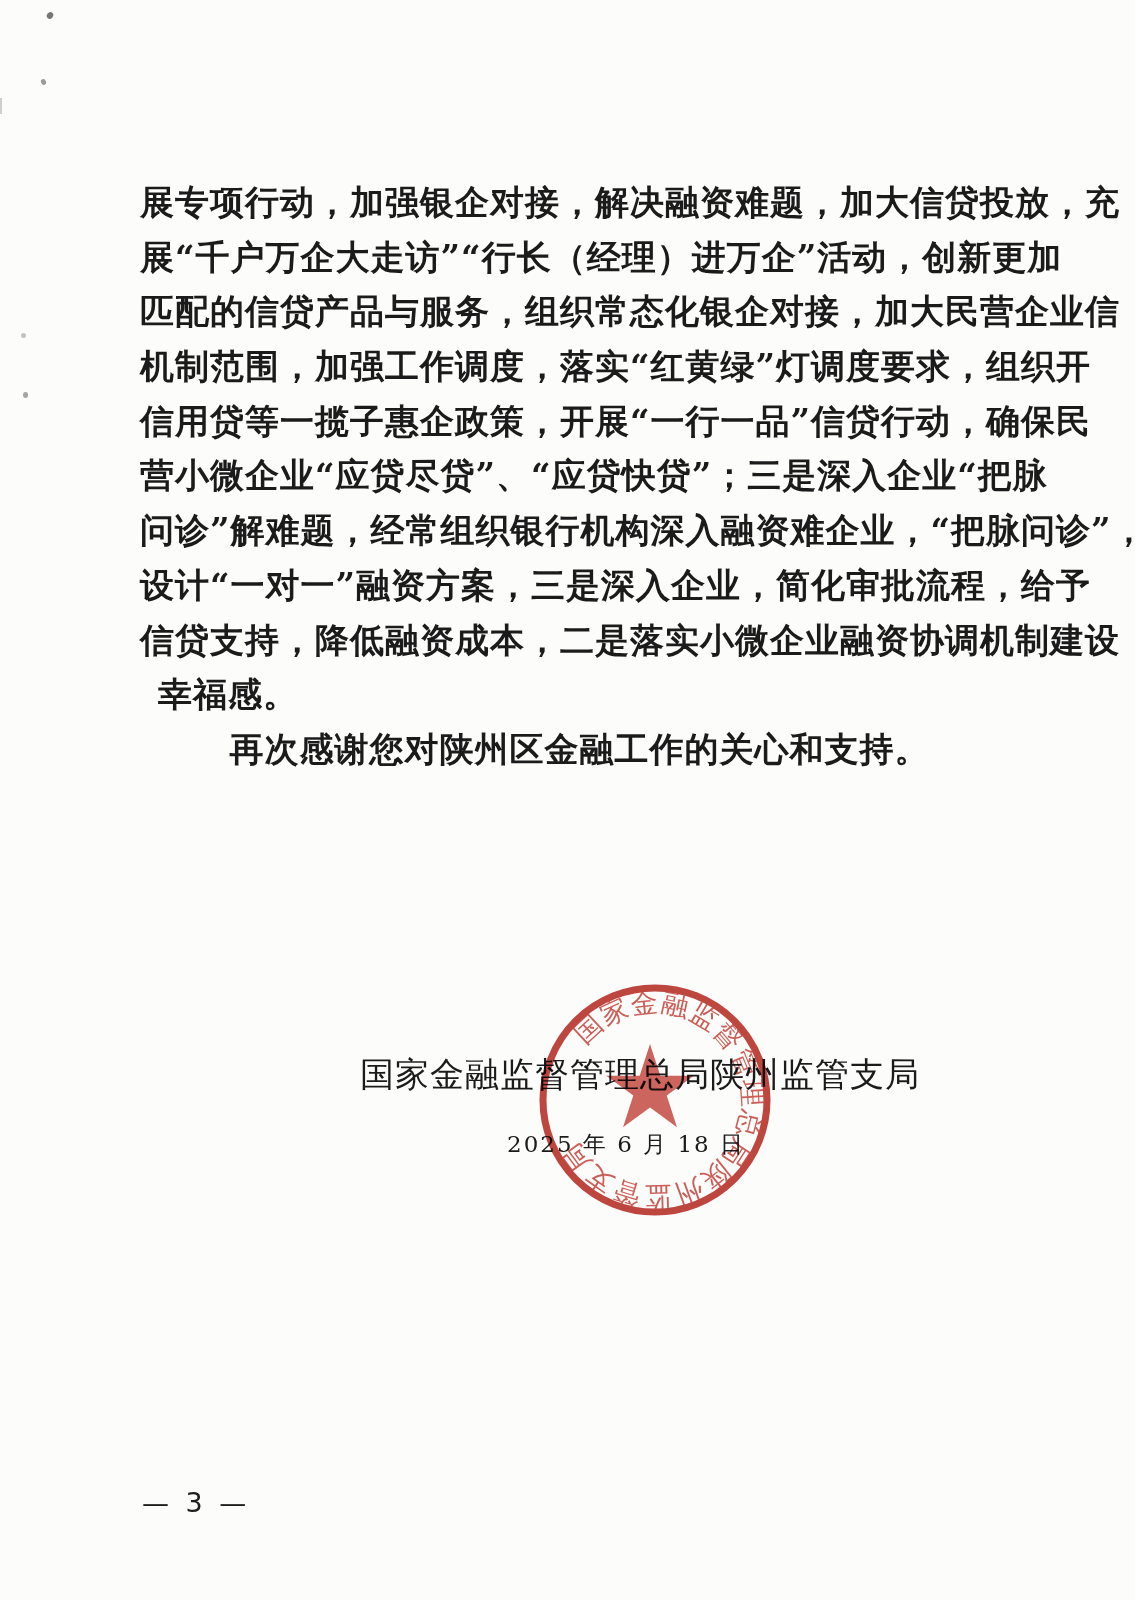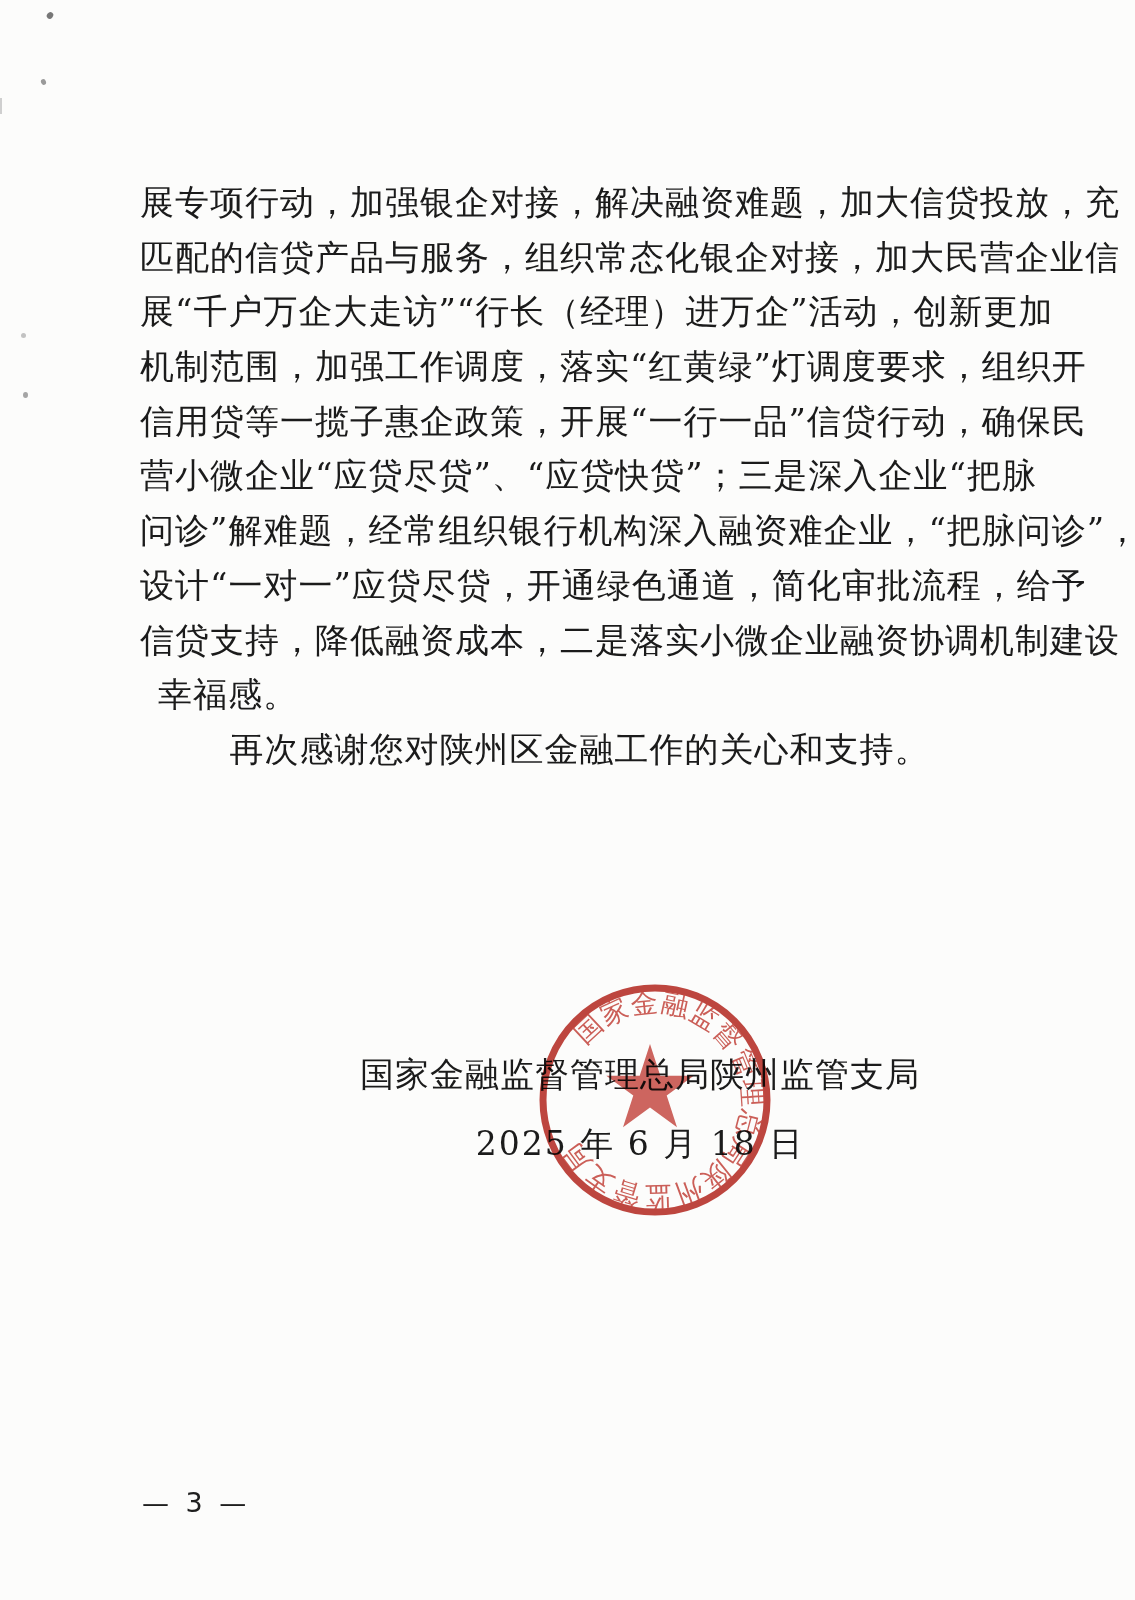--- a/index.html
+++ b/index.html
@@ -12,20 +12,21 @@
     overflow: hidden;
     font-family: "DejaVu Serif", serif;
     color: #1b1b1b;
   }
   
   .body-text {
     position: absolute;
     left: 140px;
     top: 175px;
     width: 868px;
+    font-weight: bold;
   }
   .line {
     height: 54.7px;
     line-height: 54.7px;
     font-size: 34px;
     letter-spacing: 1px;
     white-space: nowrap;
     text-align: justify;
     text-align-last: justify;
     text-justify: inter-character;
@@ -42,25 +43,25 @@
     left: 330px;
     top: 1052px;
     width: 620px;
     text-align: center;
     font-size: 34px;
     letter-spacing: 1px;
     line-height: 44px;
   }
   .sig-date {
     position: absolute;
-    left: 430px;
+    left: 416px;
     top: 1122px;
     width: 420px;
     text-align: center;
-    font-size: 33px;
+    font-size: 23px;
     letter-spacing: 2px;
     line-height: 44px;
   }
   
   .seal {
     position: absolute;
     left: 528px;
     top: 968px;
     width: 254px;
     height: 264px;
@@ -91,27 +92,27 @@
 <div class="page">
 
   <div class="speck s1"></div>
   <div class="speck s2"></div>
   <div class="speck s3"></div>
   <div class="speck s4"></div>
   <div class="speck s5"></div>
 
   <div class="body-text">
     <div class="line">展专项行动，加强银企对接，解决融资难题，加大信贷投放，充</div>
+    <div class="line">展“千户万企大走访”“行长（经理）进万企”活动，创新更加</div>
     <div class="line">匹配的信贷产品与服务，组织常态化银企对接，加大民营企业信</div>
-    <div class="line">展“千户万企大走访”“行长（经理）进万企”活动，创新更加</div>
     <div class="line">机制范围，加强工作调度，落实“红黄绿”灯调度要求，组织开</div>
     <div class="line">信用贷等一揽子惠企政策，开展“一行一品”信贷行动，确保民</div>
     <div class="line">营小微企业“应贷尽贷”、“应贷快贷”；三是深入企业“把脉</div>
     <div class="line">问诊”解难题，经常组织银行机构深入融资难企业，“把脉问诊”，</div>
-    <div class="line">设计“一对一”应贷尽贷，开通绿色通道，简化审批流程，给予</div>
+    <div class="line">设计“一对一”融资方案，三是深入企业，简化审批流程，给予</div>
     <div class="line">信贷支持，降低融资成本，二是落实小微企业融资协调机制建设</div>
     <div class="line short">幸福感。</div>
     <div class="line short indent">再次感谢您对陕州区金融工作的关心和支持。</div>
   </div>
 
   <div class="sig-org">国家金融监督管理总局陕州监管支局</div>
   <div class="sig-date">2025 年 6 月 18 日</div>
 
   <svg class="seal" viewBox="0 0 254 264" xmlns="http://www.w3.org/2000/svg">
     <defs>

